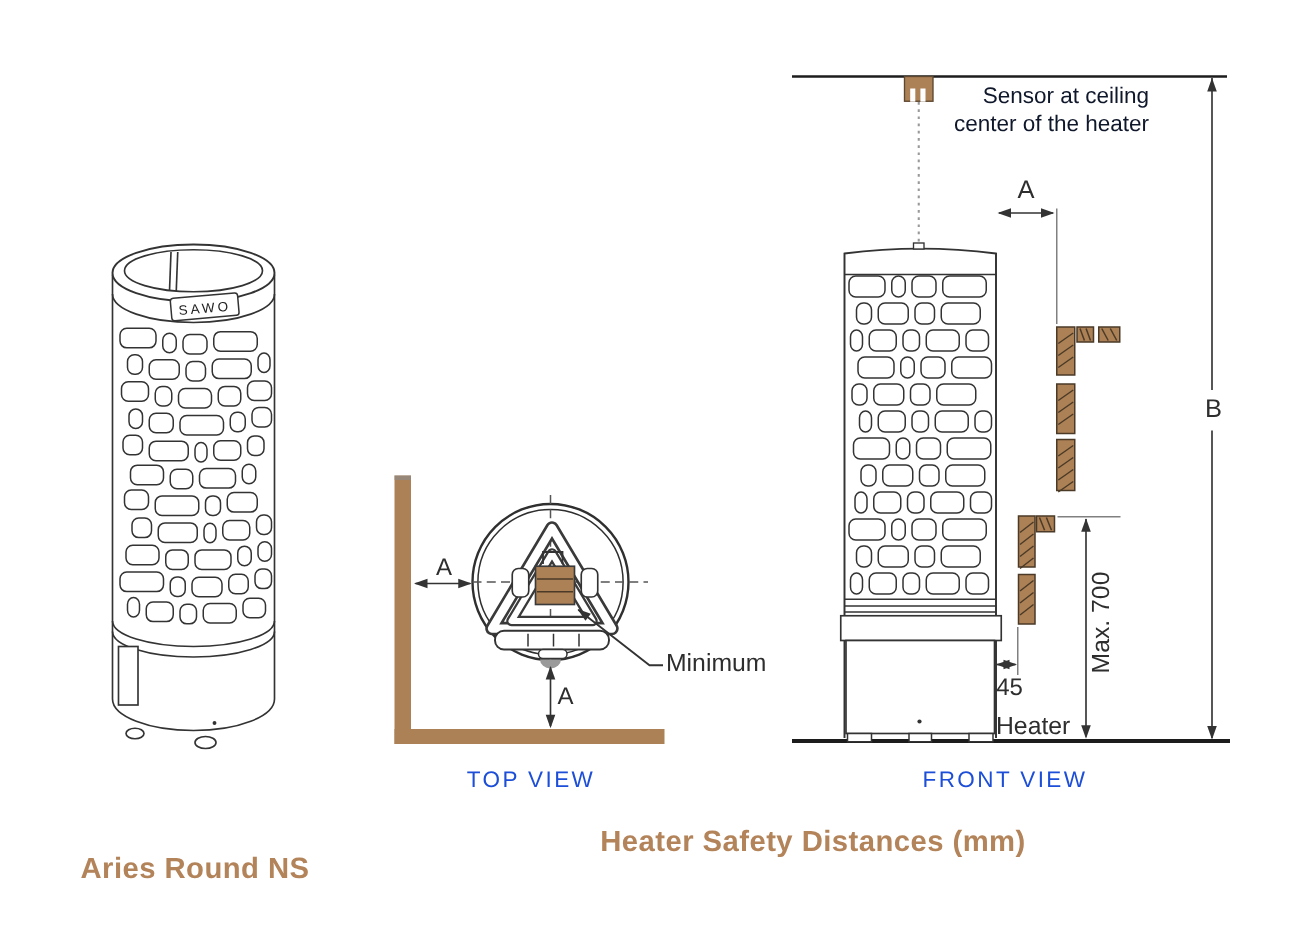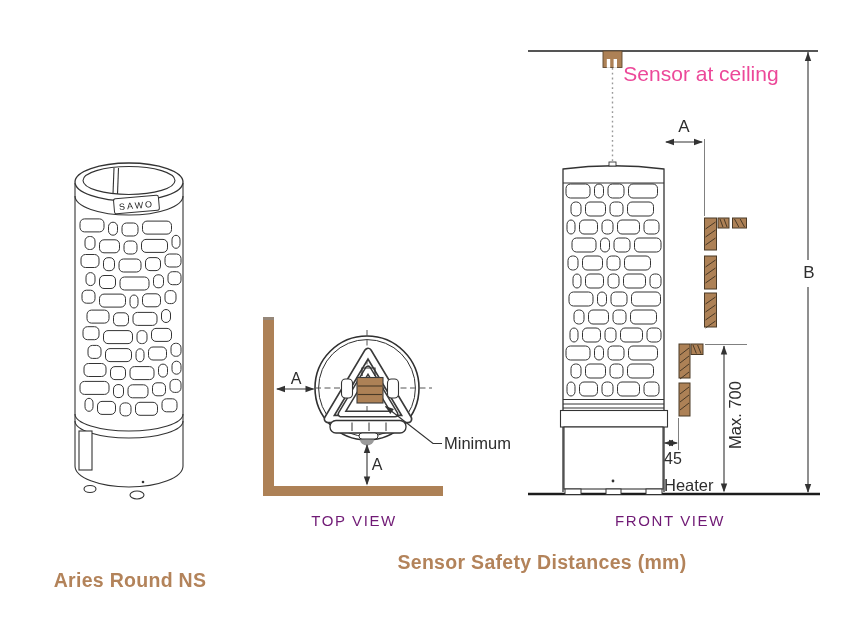--- a/index.html
+++ b/index.html
@@ -3,22 +3,22 @@
 <meta charset="utf-8">
 <style>
   html,body{margin:0;padding:0;background:#fff;}
   #stage{position:relative;width:860px;height:619px;background:#ffffff;overflow:hidden;
          font-family:"Liberation Sans", sans-serif;}
   #art{position:absolute;left:0;top:0;}
   .lbl{position:absolute;color:#2e2e2e;white-space:nowrap;}
   .center{transform:translate(-50%,-50%);}
   .dim{font-size:17px;}
   .dim-sm{font-size:16px;}
-  .caption{font-size:15px;letter-spacing:1.6px;color:#701a75;}
-  .note{font-size:21px;line-height:18.5px;text-align:right;color:#ec4899;}
+  .caption{font-size:15px;letter-spacing:1.6px;color:#1d4ed8;}
+  .note{font-size:15px;line-height:18.5px;text-align:right;color:#0f172a;}
   .heading{font-size:19.5px;font-weight:700;color:var(--heading,#b3835a);letter-spacing:.3px;}
   .rot{transform:translate(-50%,-50%) rotate(-90deg);}
   .leftanchor{transform:translateY(-50%);}
 </style>
 </head>
 <body>
 
 <div id="stage">
 
   <svg id="art" width="860" height="619" viewBox="0 0 860 619">
@@ -275,29 +275,30 @@
           <polygon points="276,389 285,385.8 285,392.2" fill="#333"></polygon>
           <polygon points="314.5,389 305.5,385.8 305.5,392.2" fill="#333"></polygon>
           <polygon points="367,444 363.8,453 370.2,453" fill="#333"></polygon>
           <polygon points="367,485.5 363.8,476.5 370.2,476.5" fill="#333"></polygon>
         </g>
     </g>
   </svg>
 
   <div class="lbl note" style="left:701px;top:74px;transform:translate(-50%,-50%);">
     <div>Sensor at ceiling</div>
+    <div>center of the heater</div>
   </div>
 
   <div class="lbl dim center" style="left:684px;top:127px;">A</div>
   <div class="lbl dim center" style="left:809px;top:273px;">B</div>
   <div class="lbl rot" style="left:735px;top:415px;font-size:16.5px;">Max. 700</div>
   <div class="lbl dim-sm center" style="left:673px;top:459px;text-align:center;">45</div>
   <div class="lbl leftanchor" style="left:664px;top:485px;font-size:16.5px;">Heater</div>
   <div class="lbl caption center" style="left:670px;top:520px;text-align:center;">FRONT VIEW</div>
 
   <div class="lbl dim-sm center" style="left:296px;top:379px;">A</div>
   <div class="lbl dim-sm center" style="left:377px;top:465px;">A</div>
   <div class="lbl leftanchor" style="left:444px;top:443px;font-size:16.5px;">Minimum</div>
   <div class="lbl caption center" style="left:354px;top:520px;">TOP VIEW</div>
 
   <div class="lbl heading center" style="left:130px;top:580px;">Aries Round NS</div>
-  <div class="lbl heading center" style="left:542px;top:562px;">Sensor Safety Distances (mm)</div>
+  <div class="lbl heading center" style="left:542px;top:562px;">Heater Safety Distances (mm)</div>
 </div>
 
 </body></html>

